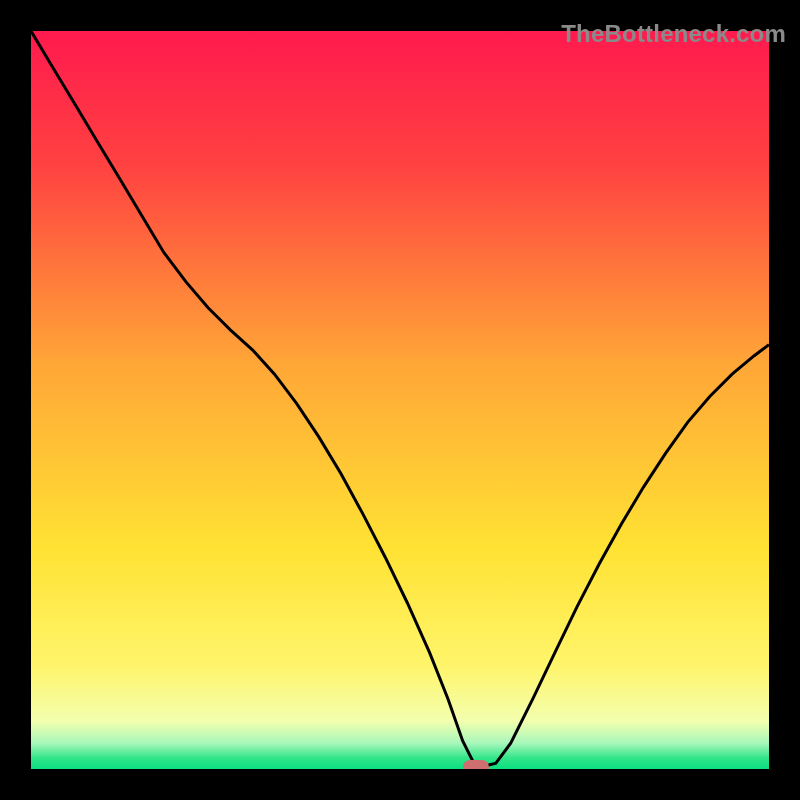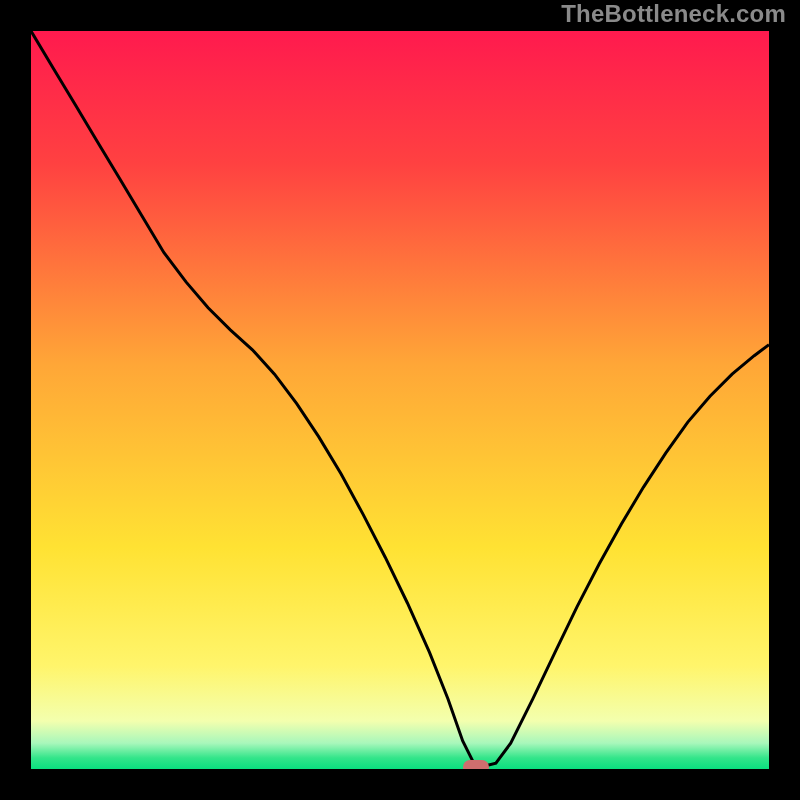--- a/index.html
+++ b/index.html
@@ -19,21 +19,21 @@
   .plot-area {
     position: absolute;
     left: 31px;
     top: 31px;
     width: 738px;
     height: 738px;
     overflow: hidden;
   }
   .watermark {
     position: absolute;
-    top: 0;
+    top: 20px;
     right: 14px;
     font-family: Arial, Helvetica, sans-serif;
     font-size: 24px;
     font-weight: 600;
     color: #8a8a8a;
     letter-spacing: 0.2px;
   }
   .marker {
     position: absolute;
     width: 26px;

